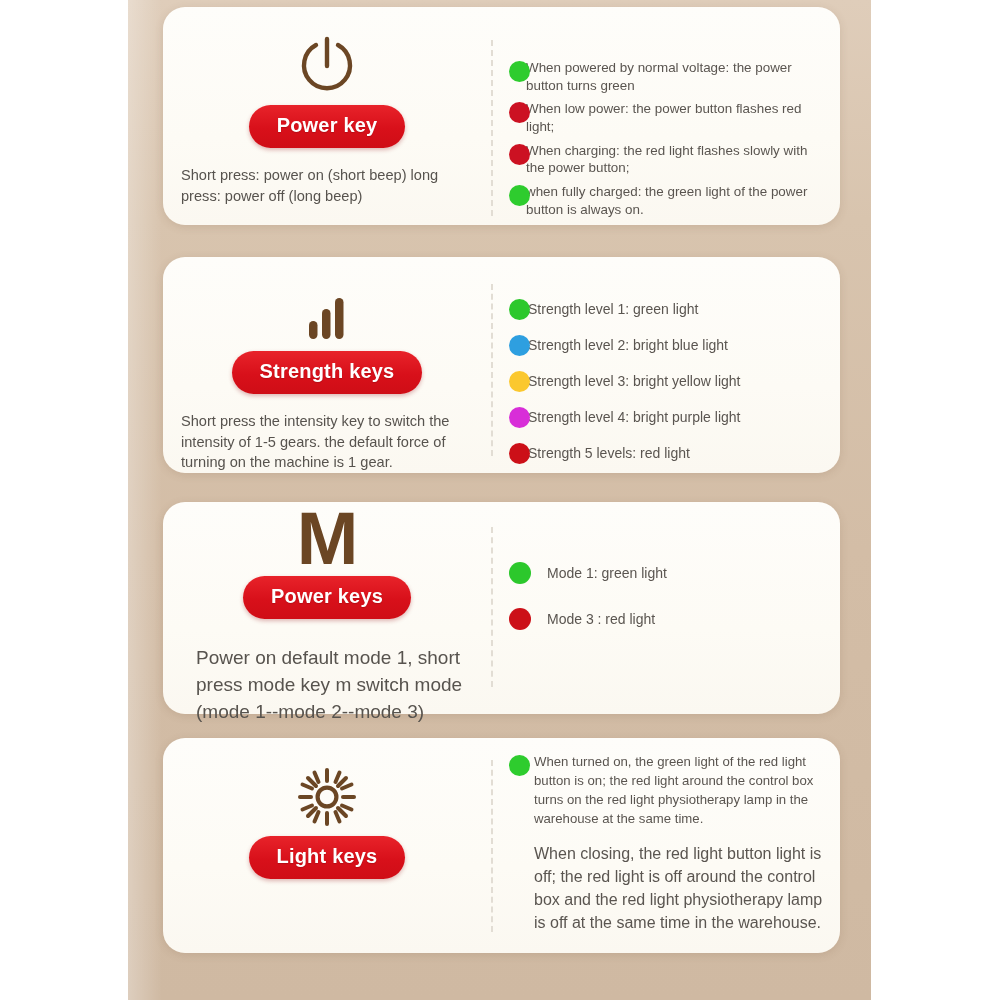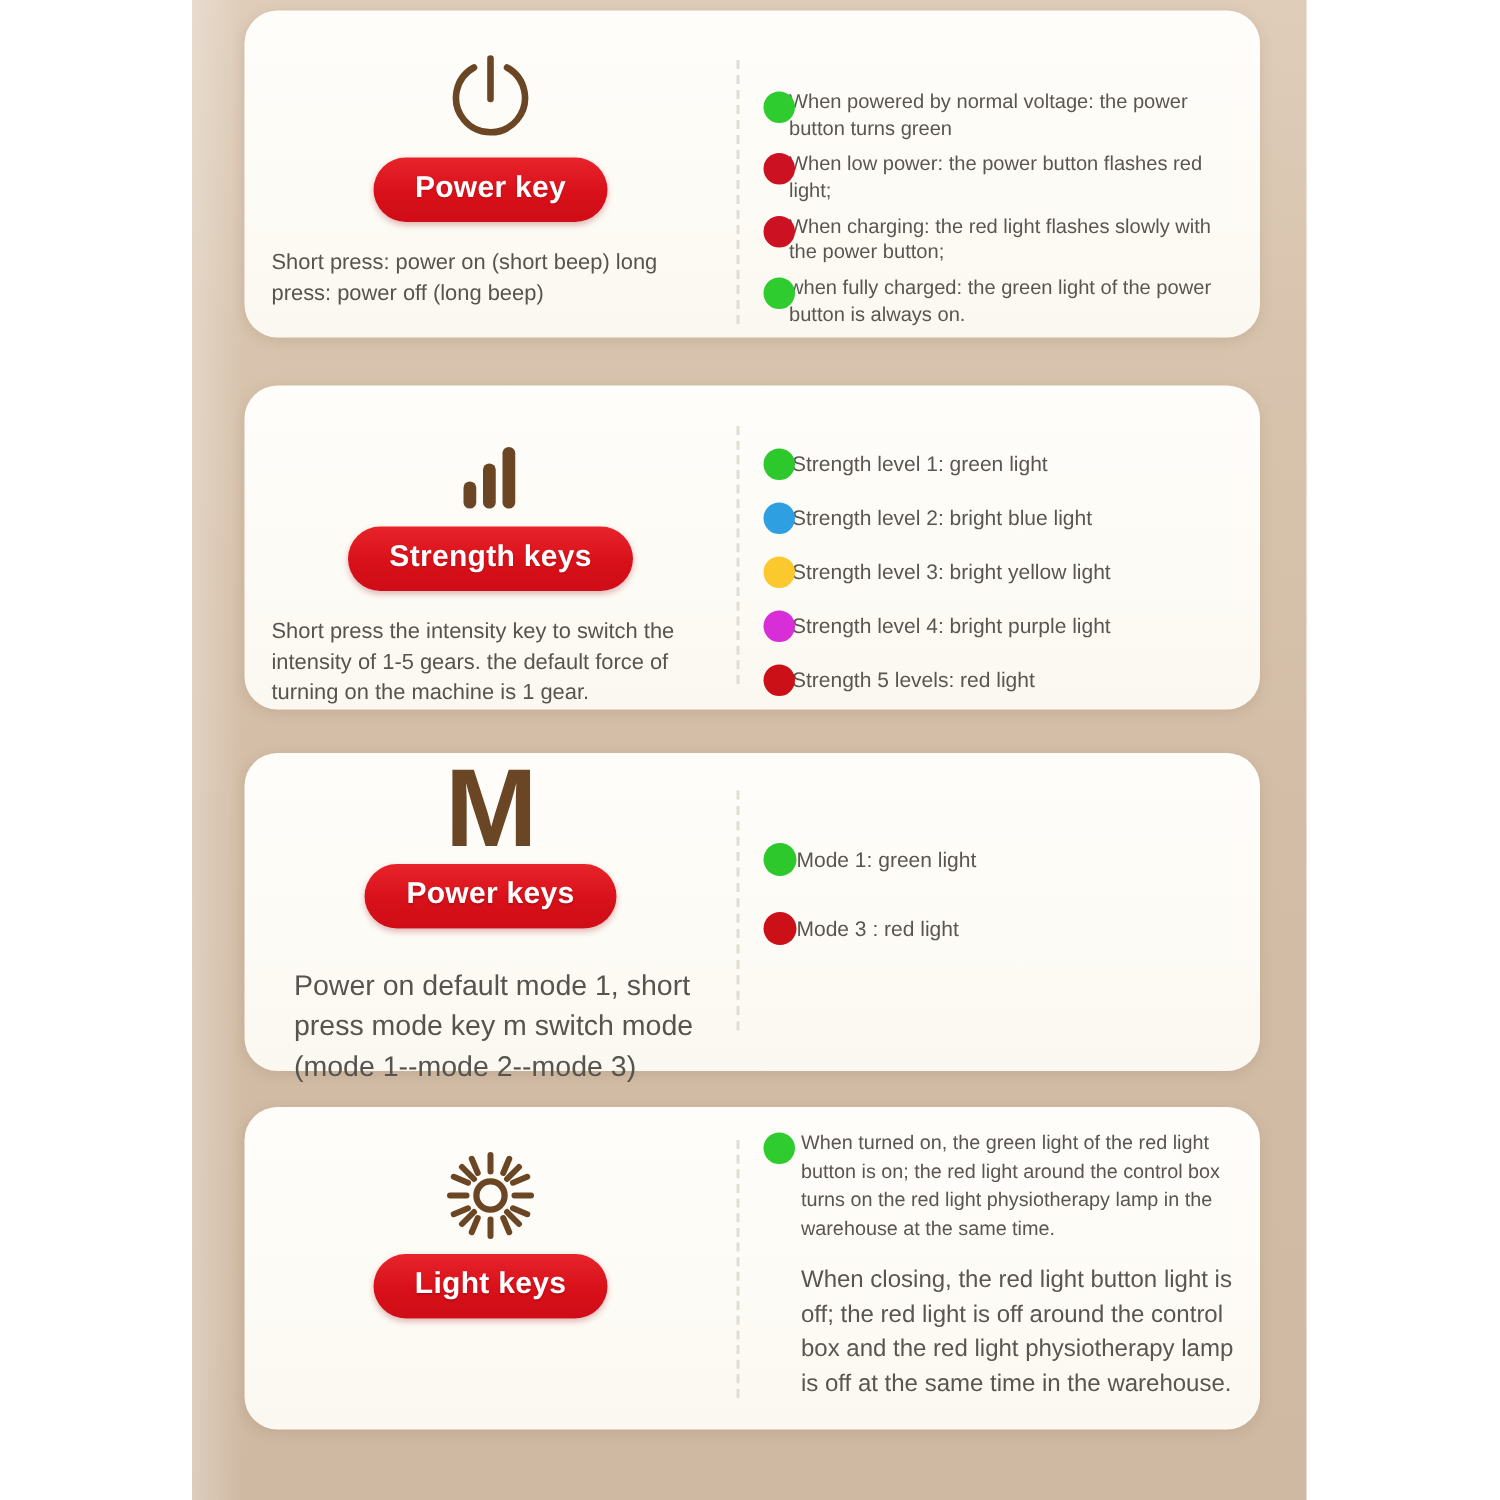--- a/index.html
+++ b/index.html
@@ -120,21 +120,21 @@
   .c2 .dot { width:21px; height:21px; }
   .c3 .dot { width:22px; height:22px; }
   .c4 .dot { width:21px; height:21px; margin-top:3px; }
 
   .btxt {
     color:#5a5550;
     position:relative; z-index:1;
   }
   .c1 .btxt { font-size:13.4px; line-height:1.32; margin-left:-4px; }
   .c2 .btxt { font-size:14px;  line-height:1.3; margin-left:-2px; }
-  .c3 .btxt { font-size:14px;  line-height:1.3; }
+  .c3 .btxt { font-size:14px;  line-height:1.3; margin-left:16px; }
   .c4 .btxt { font-size:13.2px; line-height:1.45; margin-left:4px; }
 
   .para-gap { height:13px; }
   .c4 .block-text { color:#5a5550; font-size:16px; line-height:1.45; }
 </style>
 </head>
 <body>
 
 <div id="page">
   <div id="panel"></div>

